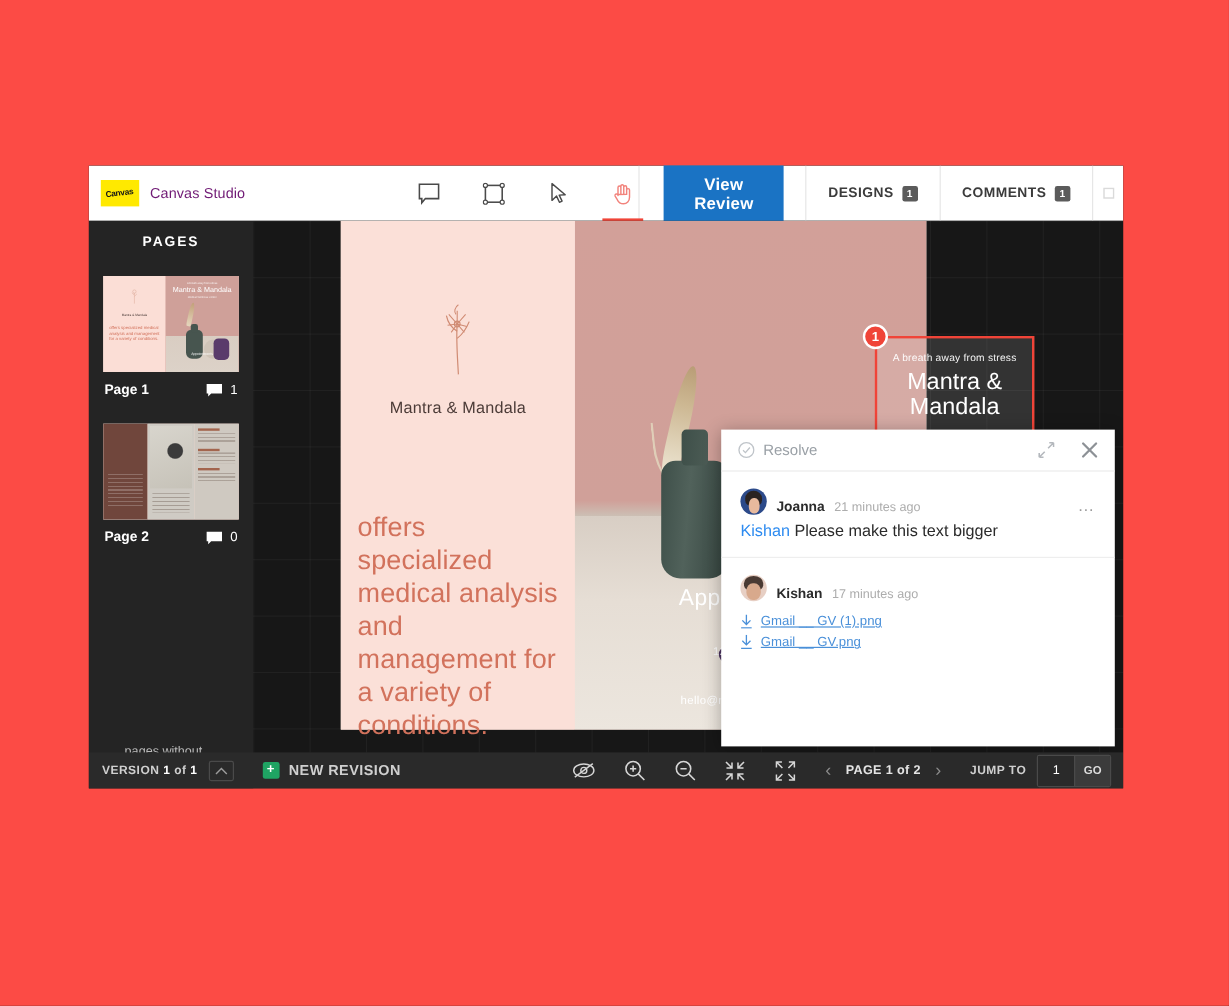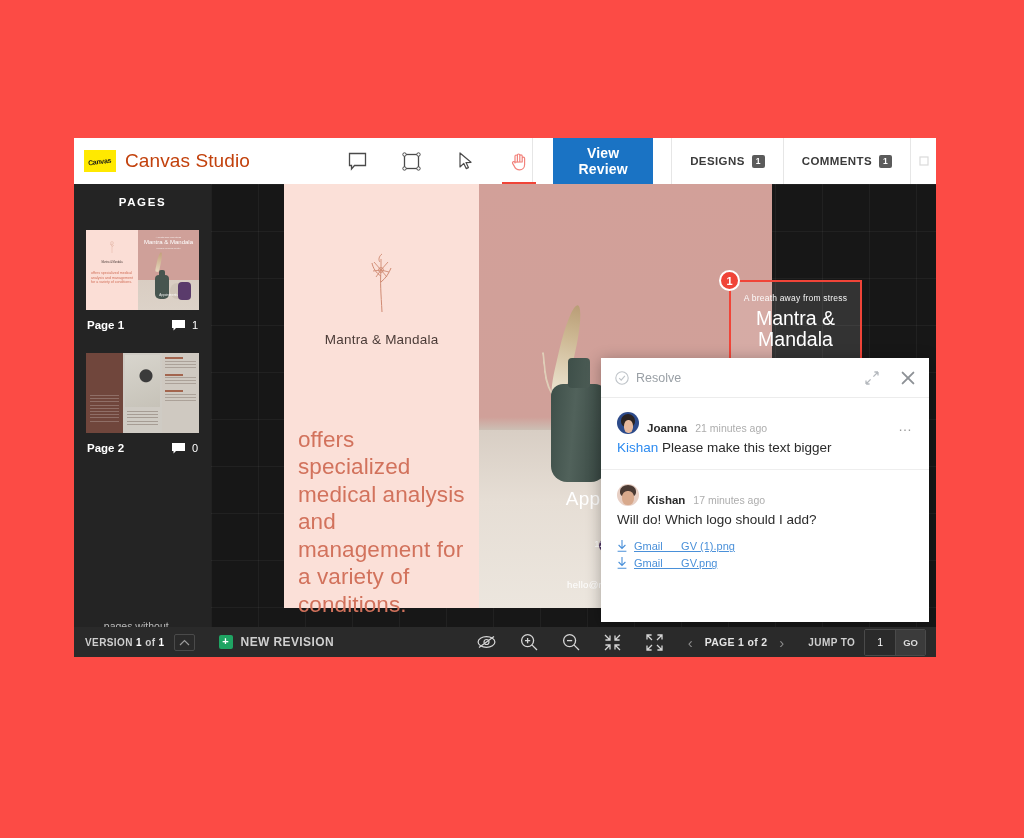--- a/index.html
+++ b/index.html
@@ -33,21 +33,21 @@
   #brand-logo {
     width: 32px; height: 22px; background: #ffe900;
     display: flex; align-items: center; justify-content: center;
     overflow: hidden; margin-right: 9px;
   }
   #brand-logo span {
     font-size: 7px; font-weight: bold; color: #161616;
     transform: rotate(-7deg); letter-spacing: -0.3px;
     font-family: "Liberation Sans", sans-serif;
   }
-  #brand-name { font-size: 19px; color: #c2410c; letter-spacing: .1px; }
+  #brand-name { font-size: 12px; color: #701a75; letter-spacing: .1px; }
 
   #tools { display: flex; align-items: center; gap: 28px; padding-left: 22px; }
   .tool {
     width: 26px; height: 26px;
     display: flex; align-items: center; justify-content: center;
     position: relative; cursor: pointer;
   }
   .tool svg { display: block; }
   .tool.active::after {
     content: ""; position: absolute; left: -4px; right: -4px; bottom: -11px;
@@ -275,21 +275,21 @@
   }
 
   
   #comment-panel {
     position: absolute; left: 527px; top: 220px;
     width: 328px; height: 264px;
     background: #fff; box-shadow: 0 2px 14px rgba(0,0,0,.3);
     display: flex; flex-direction: column; overflow: hidden;
   }
   #cp-head {
-    height: 40px; display: flex; align-items: center;
+    height: 35px; display: flex; align-items: center;
     padding: 0 14px; border-bottom: 1px solid #ececec; flex: 0 0 auto;
   }
   #resolve-btn {
     display: flex; align-items: center; gap: 7px;
     color: #9aa0a6; font-size: 12.5px; cursor: pointer;
   }
   #cp-head-actions { margin-left: auto; display: flex; align-items: center; gap: 22px; }
   .cp-icon { cursor: pointer; display: flex; }
 
   #cp-body { flex: 1 1 auto; overflow: hidden; }
@@ -602,21 +602,20 @@
           <span class="mention">Kishan</span><span> Please make this text bigger</span>
         </div>
       </div>
 
       <div class="comment">
         <div class="c-head">
           <div class="avatar kishan"></div>
           <div class="c-author">Kishan</div>
           <div class="c-time">17 minutes ago</div>
         </div>
-        <div class="c-text">Will do! Which logo should I add?</div>
         <div class="attachments">
           <div class="attach">
             <svg width="10" height="12" viewBox="0 0 10 12">
               <path d="M5 0 V8 M1.6 5 L5 8.4 L8.4 5 M0.6 11.3 H9.4" stroke="#4a90d9" stroke-width="1.1" fill="none"></path>
             </svg>
             <span>Gmail __ GV (1).png</span>
           </div>
           <div class="attach">
             <svg width="10" height="12" viewBox="0 0 10 12">
               <path d="M5 0 V8 M1.6 5 L5 8.4 L8.4 5 M0.6 11.3 H9.4" stroke="#4a90d9" stroke-width="1.1" fill="none"></path>

